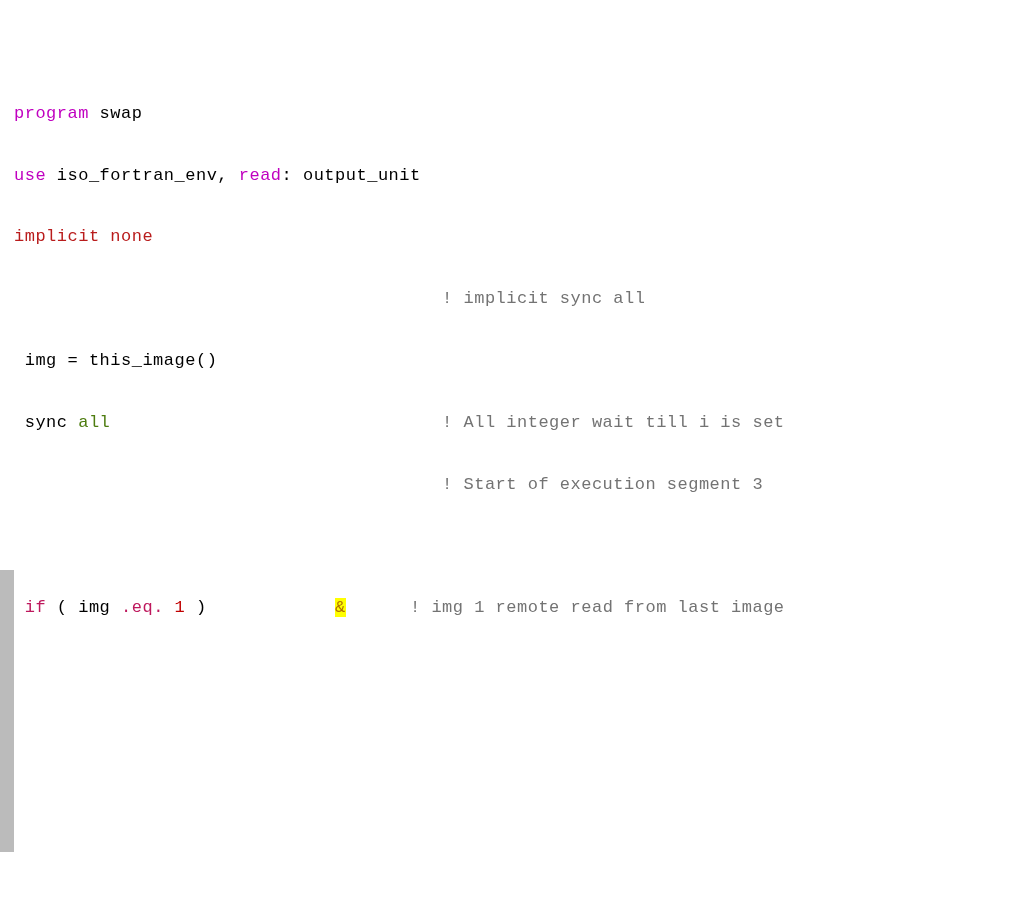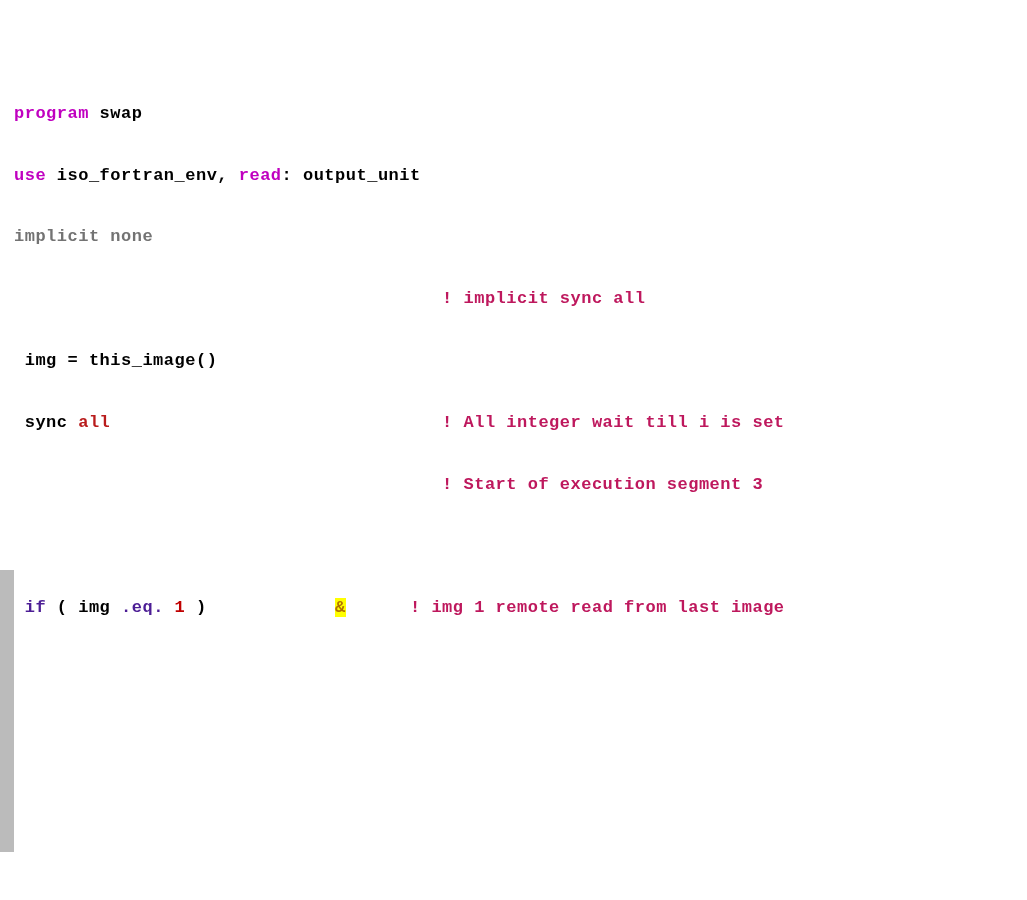--- a/index.html
+++ b/index.html
@@ -1,15 +1,15 @@
 <!DOCTYPE html>
 <html><head>
   <meta charset="utf-8">
   <style>
-    * { margin: 0; padding: 0; box-sizing: border-box; font-weight: bold; }
+    * { margin: 0; padding: 0; box-sizing: border-box; }
     body {
       font-family: 'Courier New', monospace;
       font-size: 17px;
       background: #fff;
       color: #000;
       width: 1027px;
       height: 900px;
       overflow: hidden;
       letter-spacing: 0.5px;
     }
@@ -32,24 +32,24 @@
     }
     .code-area {
       flex: 1;
       padding: 2px 0;
       white-space: pre;
       position: relative;
     }
     .line { height: 23.8px; line-height: 23.8px; }
     .blank-line { height: 23.8px; }
     .magenta { color: #c000c0; }
-    .brown { color: #4c1d95; text-align: right; }
-    .green { color: #737373; }
-    .cyan { color: #b91c1c; }
-    .navy { color: #be185d; }
+    .brown { color: #be185d; text-align: right; }
+    .green { color: #b91c1c; }
+    .cyan { color: #4d7c0f; }
+    .navy { color: #737373; }
     .red { color: #c00000; }
     .yellow-bg { background: #ffff00; color: #b07000; }
     .status-bar {
       position: absolute;
       bottom: 0;
       right: 0;
       width: 100%;
       height: 24px;
       line-height: 24px;
       color: #000;

